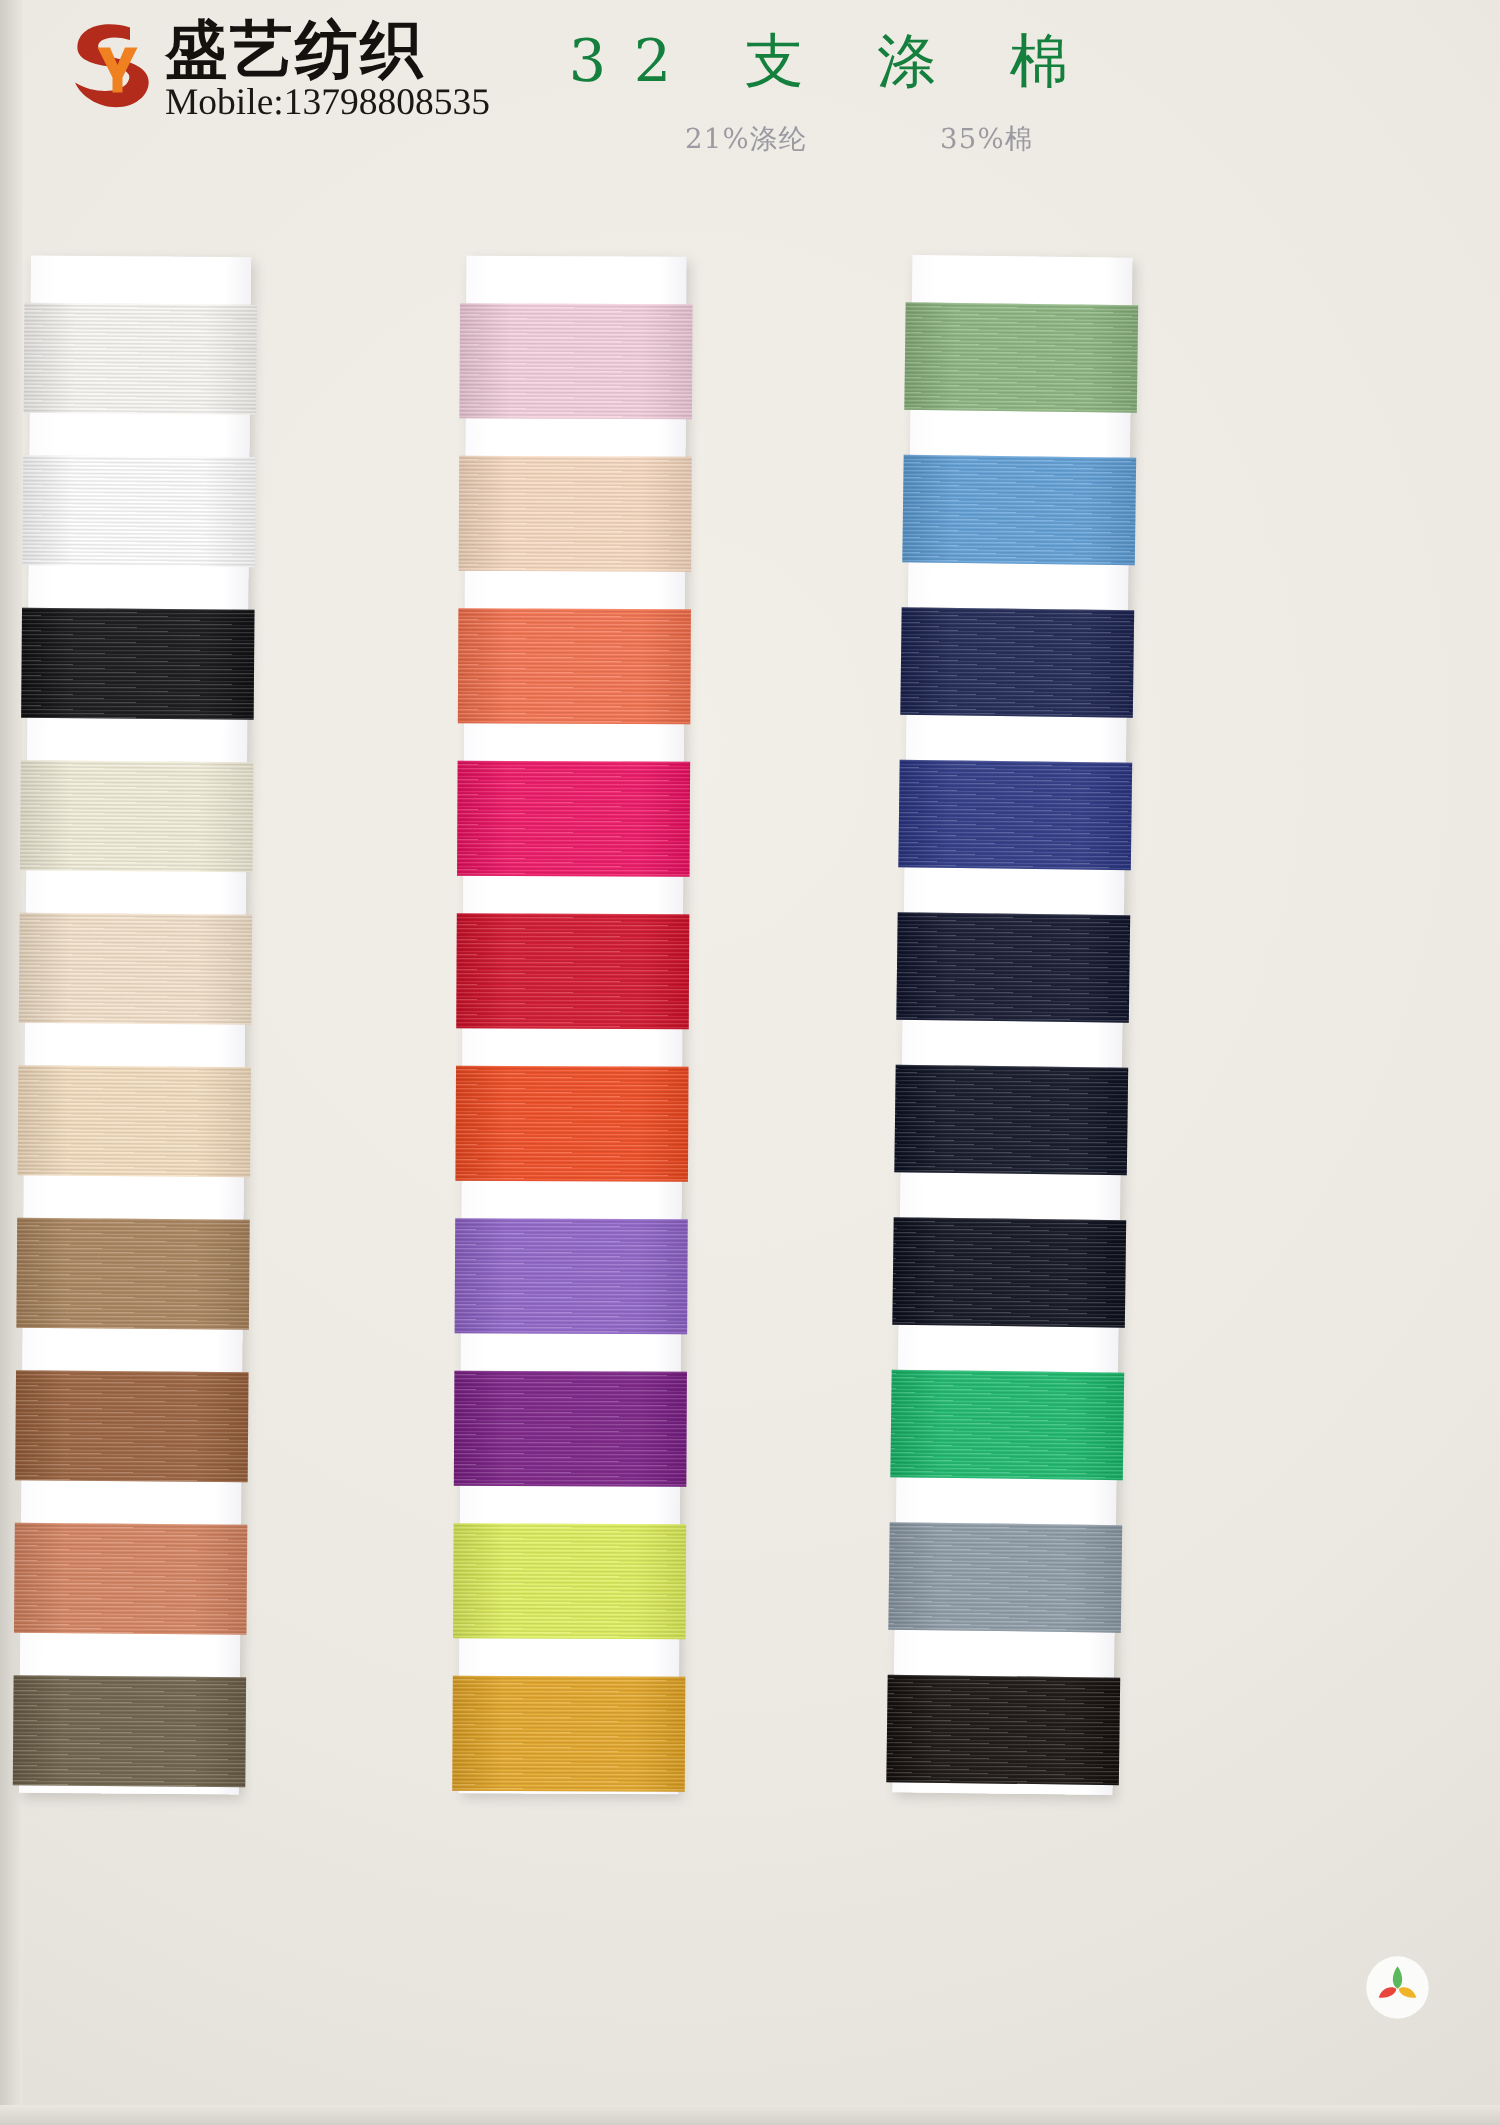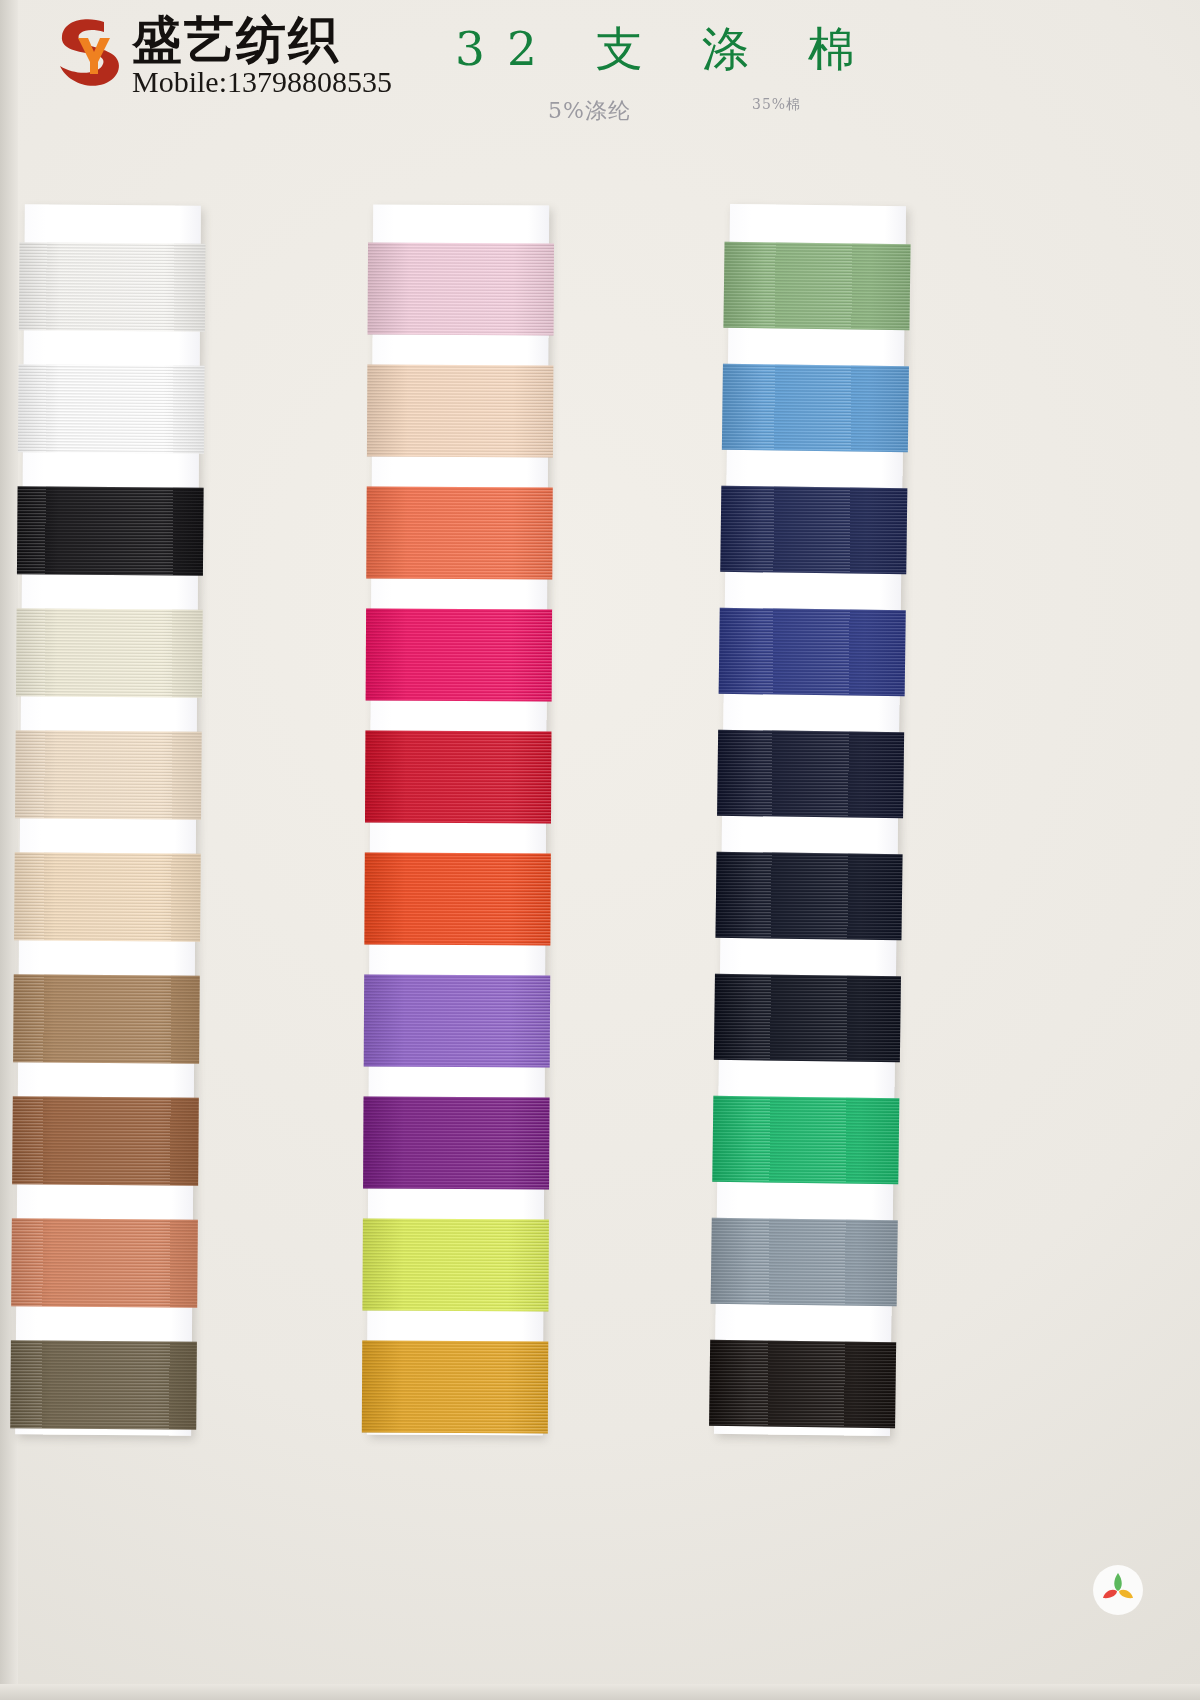--- a/index.html
+++ b/index.html
@@ -41,21 +41,21 @@
     white-space: nowrap;
   }
   .title-sub1 {
     position: absolute; left: 548px; top: 96px;
     font-family: "DejaVu Serif", serif;
     font-size: 22px; color: #9b9aa1; letter-spacing: 1px;
   }
   .title-sub2 {
     position: absolute; left: 752px; top: 96px;
     font-family: "DejaVu Serif", serif;
-    font-size: 14px; color: #9b9aa1; letter-spacing: 1px;
+    font-size: 22px; color: #9b9aa1; letter-spacing: 1px;
   }
 
   
   .col { position: absolute; top: 205px; }
   .col-1 { left: 20px; }
   .col-2 { left: 370px; }
   .col-3 { left: 722px; }
 
   .label-stack { position: absolute; top: 0; width: 118px; }
   .card-strip {
@@ -116,21 +116,21 @@
         <path d="M26 24 L36 24 L42 38 L48 24 L58 24 L46 48 L46 60 L38 60 L38 48 Z" fill="#ef8120"></path>
       </svg>
     </div>
     <div class="brand-col">
       <div class="brand-name">盛艺纺织</div>
       <div class="brand-mobile">Mobile:13798808535</div>
     </div>
   </div>
 
   <div class="title-main">32 支 涤 棉</div>
-  <div class="title-sub1">5%涤纶</div>
+  <div class="title-sub1">21%涤纶</div>
   <div class="title-sub2">35%棉</div>
 </div>
 
 <div class="col col-1">
   <div class="label-stack">
       <div class="lbl" style="top: 46px;">
         <span class="num">01</span>
         <span class="cn">米白</span>
       </div>
       <div class="lbl" style="top: 168px;">

